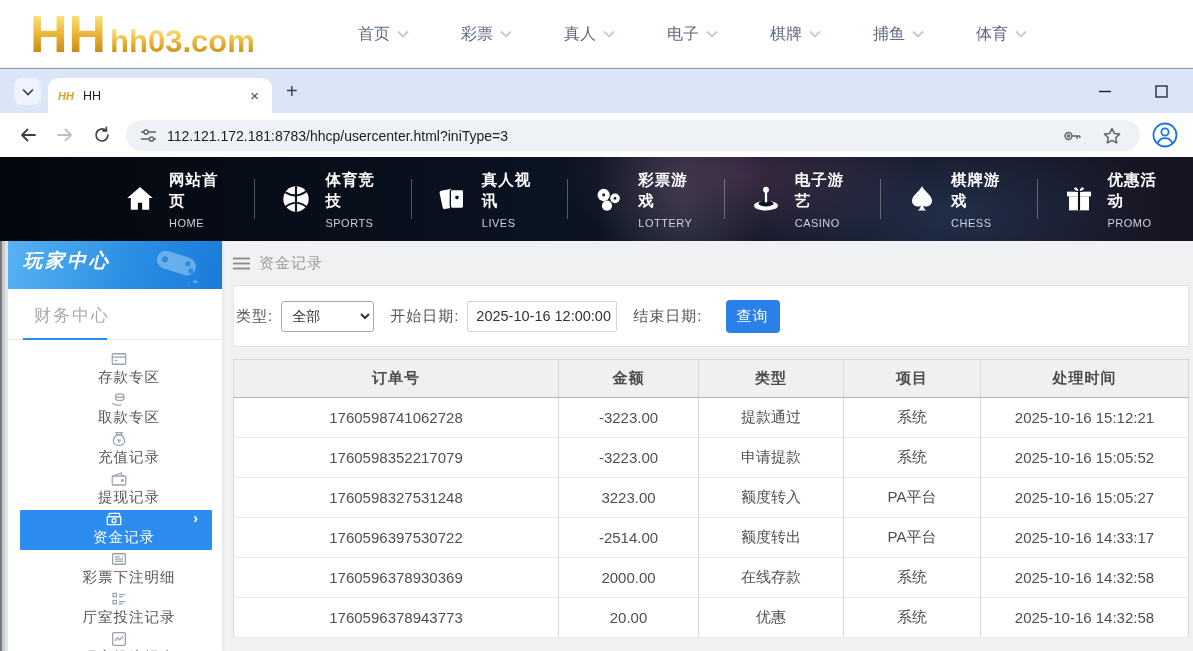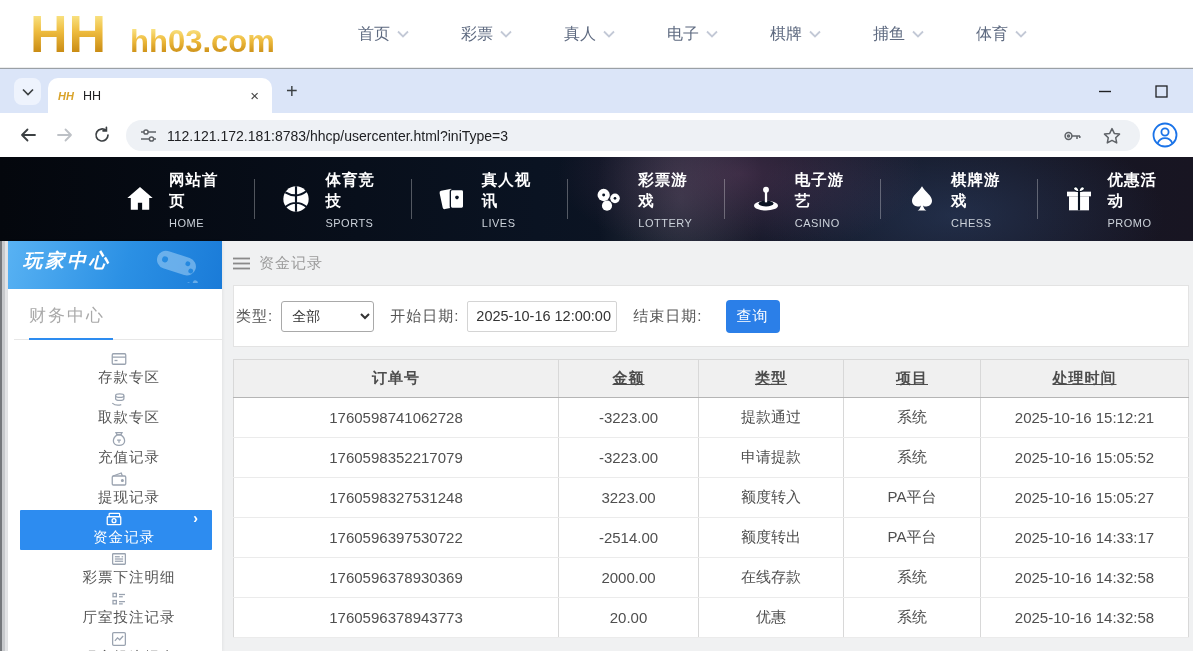--- a/index.html
+++ b/index.html
@@ -4,21 +4,21 @@
 <style>
   * { margin:0; padding:0; box-sizing:border-box; }
   html,body { width:1193px; height:651px; overflow:hidden; }
   body { font-family:"Liberation Sans", sans-serif; background:#fff; }
   .screen { position:relative; width:1193px; height:651px; }
 
   
   .site-header { height:68px; background:#fff; border-bottom:1px solid #ececec; display:flex; align-items:center; position:relative; }
   .logo { display:flex; align-items:baseline; margin-left:30px; }
   .logo-hh { font-size:52px; font-weight:900; letter-spacing:1px; color:#d9a32a; line-height:1; }
-  .logo-domain { font-size:31px; font-weight:800; color:#d9a32a; margin-left:23px; }
+  .logo-domain { font-size:31px; font-weight:800; color:#d9a32a; margin-left:3px; }
   @supports (-webkit-background-clip:text) {
     .logo-hh, .logo-domain {
       background:linear-gradient(180deg,#fbe98e 8%,#eebc3f 45%,#c07f08 95%);
       -webkit-background-clip:text; background-clip:text; color:transparent;
     }
   }
   .top-nav { position:absolute; left:358px; top:0; height:68px; display:flex; align-items:center; }
   .top-nav-item { display:flex; align-items:center; gap:7px; width:103px; cursor:pointer; }
   .top-nav-item span { font-size:16px; color:#5e6a80; }
   .chev { width:12px; height:8px; }
@@ -58,21 +58,21 @@
 
   
   .content { height:411px; background:#f0f1f2; position:relative; display:flex; }
   .left-strip { width:8px; height:100%; background:linear-gradient(90deg,#75787c 0 2px,#c7c9cc 2px 5px,#e3e4e6 5px 8px); flex:0 0 auto; }
 
   .sidebar { width:214px; background:#fff; height:100%; box-shadow:1px 0 3px rgba(0,0,0,.06); flex:0 0 auto; }
   .sidebar-head { height:48px; background:linear-gradient(105deg,#58b2f3 0%,#2b90e4 55%,#1a7bd8 100%); color:#fff; padding:7px 0 0 15px; position:relative; overflow:hidden;font-style:italic; }
   .sidebar-head-zh { font-size:19px; font-weight:bold; letter-spacing:3px; }
   .sidebar-head-en { font-size:15px; letter-spacing:2.6px; margin-top:19px; }
   .gamepad-wm { position:absolute; right:14px; top:6px; opacity:.45; }
-  .sidebar-section { position:relative; padding:15px 0 12px 15px; border-bottom:1px solid #e7e7e7; margin:0 0 4px 6px; }
+  .sidebar-section { position:relative; padding:15px 0 12px 26px; border-bottom:1px solid #e7e7e7; margin:0 0 4px 0; }
   .sidebar-section span { font-size:17px; color:#a9a9a9; letter-spacing:2px; }
   .sidebar-section::after { content:""; position:absolute; left:15px; bottom:-1px; width:84px; height:2px; background:#2d8cf0; }
   .menu { list-style:none; padding-top:6px; }
   .menu-item { height:40px; display:flex; align-items:center; padding-left:28px; cursor:pointer; color:#555;flex-direction:column; }
   .menu-item .mi-icon { width:18px; height:18px; margin-right:21px; color:#9aa3b0; flex:0 0 auto; }
   .menu-item .mi-label { font-size:14.5px; letter-spacing:1px; }
   .menu-item.active { background:#2d8cf0; color:#fff; margin:0 10px 0 12px; padding-left:16px; border-radius:1px; position:relative; }
   .menu-item.active .mi-icon { color:#fff; }
   .menu-item.active .mi-arrow { position:absolute; right:14px; color:#fff; font-size:14px; font-weight:bold; }
   .mi-arrow { display:none; }
@@ -84,21 +84,21 @@
 
   .filter-card { height:62px; background:#fff; border:1px solid #e3e3e3; display:flex; align-items:center; padding:0 2px; }
   .f-label { font-size:15px; color:#555; margin-right:8px; letter-spacing:1px; }
   .f-select { width:93px; height:31px; border:1px solid #a9a9a9; border-radius:3px; font-size:14px; color:#333; padding-left:6px; background:#fff; font-family:inherit; }
   .f-input { width:150px; height:31px; border:1px solid #d4d4d4; border-radius:2px; font-size:14.5px; color:#333; padding-left:8px; font-family:inherit; }
   .f-gap { width:16px; }
   .btn-search { width:54px; height:33px; background:#2b7fe8; color:#fff; border:none; border-radius:4px; font-size:15px; margin-left:15px; cursor:pointer; font-family:inherit; letter-spacing:1px; }
 
   .grid { width:100%; margin-top:12px; border-collapse:collapse; background:#fff; table-layout:fixed; }
   .grid th { height:38px; background:#f0f0f0; font-size:15px; color:#4c4c4c; font-weight:bold; border:1px solid #d8d8d8; border-bottom:1px solid #b5b5b5; letter-spacing:1px; }
-  .grid th + th { border-left:1px solid #eedcdc;text-decoration:underline; }
+  .grid th + th { border-left:1px solid #eedcdc; }
   .grid td { height:40px; text-align:center; font-size:15px; color:#4f4f4f; border-bottom:1px solid #ebebeb; border-left:1px solid #d8d8d8; border-right:1px solid #d8d8d8; }
   .grid td + td { border-left:1px solid #f3e2e2; }
   .c0 { width:325px; } .c1 { width:140px; } .c2 { width:145px; } .c3 { width:137px; } .c4 { width:208px; }
 </style>
 </head>
 <body>
 
 <div class="screen">
 
   <header class="site-header">

